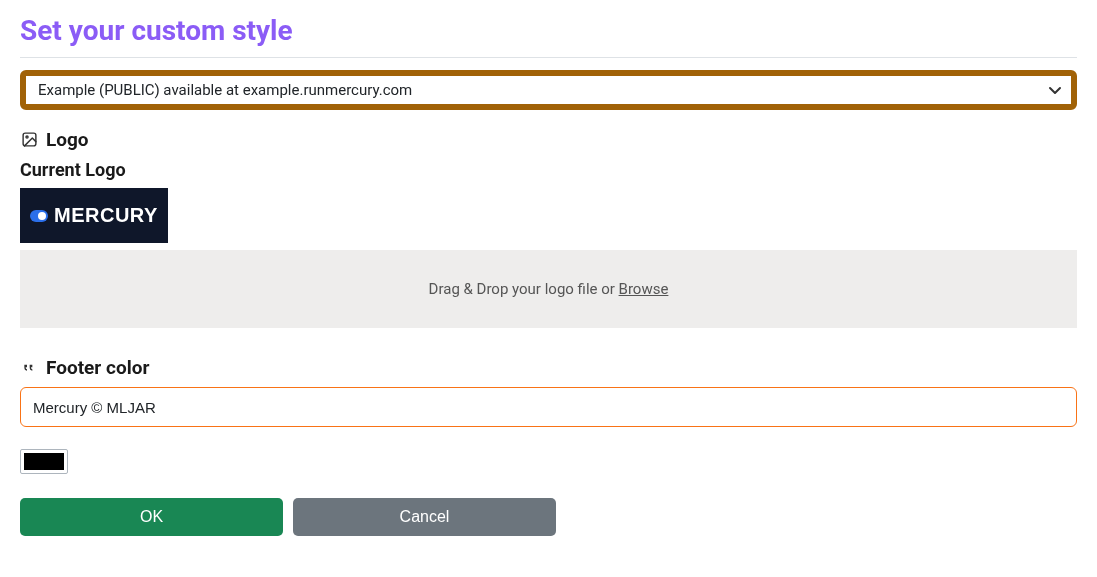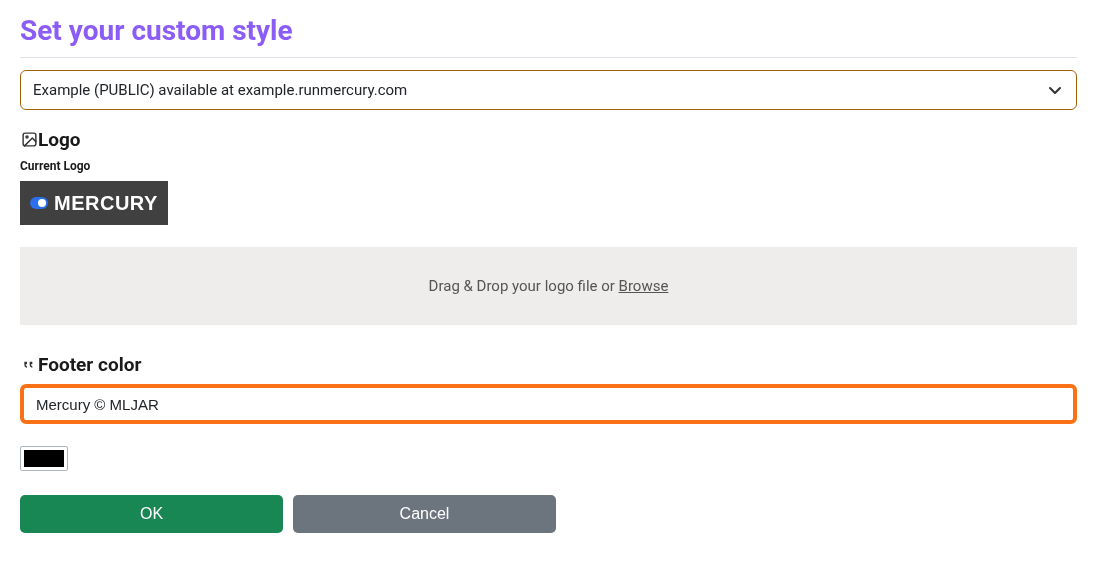--- a/index.html
+++ b/index.html
@@ -27,70 +27,71 @@
       border-top: 1px solid #dee2e6;
       margin-bottom: 12px;
     }
     .select-wrapper {
       position: relative;
       width: 100%;
       margin-bottom: 18px;
     }
     .select-box {
       width: 100%;
-      border: 1px solid #a16207;
+      border: 6px solid #a16207;
       border-radius: 6px;
       background: #fff;
       padding: 8px 36px 8px 12px;
       font-size: 15px;
       color: #212529;
       cursor: pointer;
       display: flex;
       align-items: center;
       height: 40px;
     }
     .chevron-down {
       position: absolute;
       right: 14px;
       top: 50%;
       transform: translateY(-50%);
       pointer-events: none;
     }
     .section-header {
       display: flex;
       align-items: center;
+      gap: 8px;
       margin-bottom: 8px;
     }
     .section-header .icon {
       width: 18px;
       height: 18px;
       display: inline-flex;
       align-items: center;
       justify-content: center;
       color: #212529;
     }
     .section-header h2 {
       font-size: 19px;
       font-weight: 700;
       color: #1a1a1a;
     }
     .sub-label {
-      font-size: 12px;
+      font-size: 18px;
       font-weight: 700;
       color: #1a1a1a;
       margin-bottom: 8px;
     }
     .current-logo {
-      background: #404040;
+      background: #0f172a;
       display: inline-flex;
       align-items: center;
       padding: 6px 10px;
-      height: 44px;
+      height: 55px;
       gap: 6px;
-      margin-bottom: 22px;
+      margin-bottom: 7px;
     }
     .logo-dot {
       width: 18px;
       height: 12px;
       border-radius: 7px;
       background: #2b6fea;
       position: relative;
       display: inline-block;
     }
     .logo-dot::after {
@@ -120,21 +121,21 @@
       font-size: 15px;
       margin-bottom: 28px;
     }
     .dropzone .browse-link {
       color: #555;
       text-decoration: underline;
       cursor: pointer;
     }
     .text-input {
       width: 100%;
-      border: 4px solid #f97316;
+      border: 1px solid #f97316;
       border-radius: 6px;
       background: #fff;
       padding: 13px 12px;
       font-size: 15px;
       color: #212529;
       height: 40px;
       margin-bottom: 22px;
     }
     .color-swatch-wrapper {
       display: inline-block;

